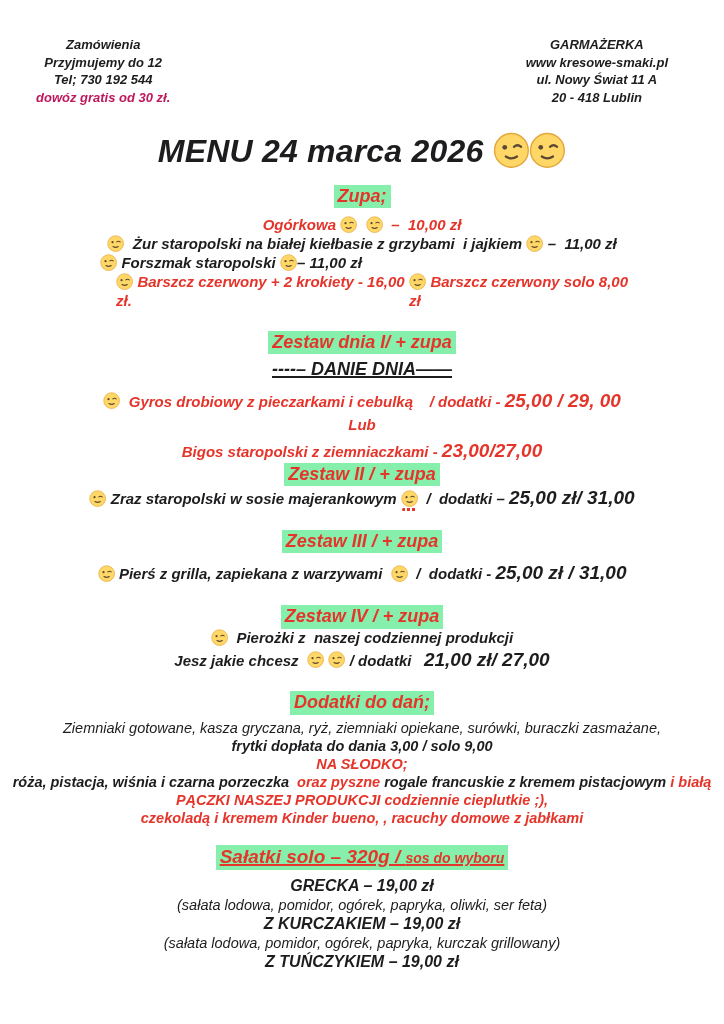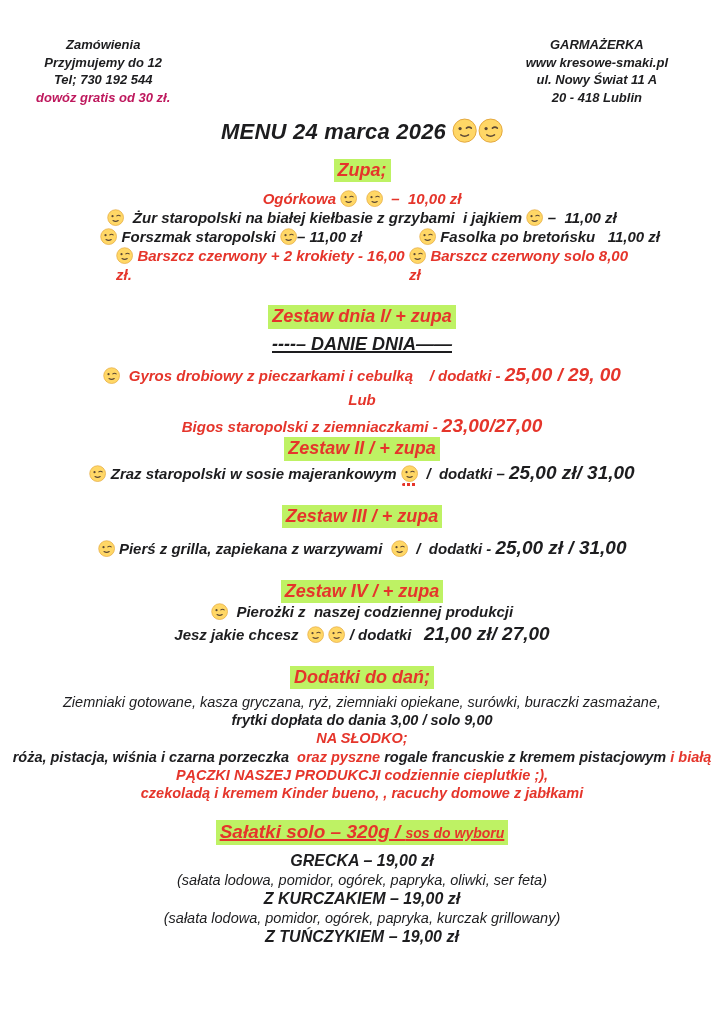--- a/index.html
+++ b/index.html
@@ -10,35 +10,35 @@
     font-style:italic; color:#1d1d1f;
   }
   .page { width:724px; height:1024px; padding-top:36px; }
 
   
   .contact-row { display:flex; justify-content:space-between; padding:0 56px 0 36px; }
   .contact { font-size:13px; font-weight:700; line-height:1.35; text-align:center; }
   .contact .red { color:#be185d; }
 
   
-  .title { text-align:center; font-size:22px; font-weight:700; margin-top:12px; letter-spacing:.2px; }
+  .title { text-align:center; font-size:32px; font-weight:700; margin-top:26px; letter-spacing:.2px; }
 
   
   .line { text-align:center; font-weight:700; font-size:15px; line-height:1.25; }
   .line span { white-space:pre-wrap; }
   .red { color:#e5352b; }
   .black { color:#1d1d1f; }
   .big { font-size:19px; }
   .small { font-size:14px; }
   .plain { font-weight:400; }
 
   
   .hl-wrap { text-align:center; }
   .hl {
-    display:inline-block; background:#bef264; color:#e5352b;
+    display:inline-block; background:#86efac; color:#e5352b;
     font-weight:700; font-size:18px; padding:0 4px; line-height:1.3;
   }
   .hl-underline { text-decoration:underline; text-decoration-thickness:2px; font-size:19px; }
 
   .underline { text-decoration:underline; text-decoration-thickness:2px; }
 
   
   .cols { display:flex; justify-content:space-between; align-items:baseline; }
   .cols .line { text-align:left; }
   .cols-soup  { padding:0 64px 0 100px; }
@@ -124,26 +124,20 @@
             <circle cx="18" cy="18" r="16.5" fill="#ffd766" stroke="#e3a73e" stroke-width="1.4"></circle>
             <circle cx="11.5" cy="15" r="2.3" fill="#5b4734"></circle>
             <path d="M20.5 14.5 q3.5 -3 7 0" stroke="#5b4734" stroke-width="2.2" fill="none" stroke-linecap="round"></path>
             <path d="M12.5 24 q5.5 3.8 11 0" stroke="#5b4734" stroke-width="2.2" fill="none" stroke-linecap="round"></path>
           </svg></span><span> Forszmak staropolski </span><span class="emoji"><svg viewBox="0 0 36 36" aria-hidden="true">
             <circle cx="18" cy="18" r="16.5" fill="#ffd766" stroke="#e3a73e" stroke-width="1.4"></circle>
             <circle cx="11.5" cy="15" r="2.3" fill="#5b4734"></circle>
             <path d="M20.5 14.5 q3.5 -3 7 0" stroke="#5b4734" stroke-width="2.2" fill="none" stroke-linecap="round"></path>
             <path d="M12.5 24 q5.5 3.8 11 0" stroke="#5b4734" stroke-width="2.2" fill="none" stroke-linecap="round"></path>
           </svg></span><span>– 11,00 zł</span></div>
-    <div class="line"><span class="emoji"><svg viewBox="0 0 36 36" aria-hidden="true">
-            <circle cx="18" cy="18" r="16.5" fill="#ffd766" stroke="#e3a73e" stroke-width="1.4"></circle>
-            <circle cx="11.5" cy="15" r="2.3" fill="#5b4734"></circle>
-            <path d="M20.5 14.5 q3.5 -3 7 0" stroke="#5b4734" stroke-width="2.2" fill="none" stroke-linecap="round"></path>
-            <path d="M12.5 24 q5.5 3.8 11 0" stroke="#5b4734" stroke-width="2.2" fill="none" stroke-linecap="round"></path>
-          </svg></span><span> Fasolka po bretońsku   11,00 zł</span></div>
   </div>
   <div class="cols cols-borsch mt10">
     <div class="line"><span class="emoji"><svg viewBox="0 0 36 36" aria-hidden="true">
             <circle cx="18" cy="18" r="16.5" fill="#ffd766" stroke="#e3a73e" stroke-width="1.4"></circle>
             <circle cx="11.5" cy="15" r="2.3" fill="#5b4734"></circle>
             <path d="M20.5 14.5 q3.5 -3 7 0" stroke="#5b4734" stroke-width="2.2" fill="none" stroke-linecap="round"></path>
             <path d="M12.5 24 q5.5 3.8 11 0" stroke="#5b4734" stroke-width="2.2" fill="none" stroke-linecap="round"></path>
           </svg></span><span class="red"> Barszcz czerwony + 2 krokiety - 16,00 zł.</span></div>
     <div class="line"><span class="emoji"><svg viewBox="0 0 36 36" aria-hidden="true">
             <circle cx="18" cy="18" r="16.5" fill="#ffd766" stroke="#e3a73e" stroke-width="1.4"></circle>

